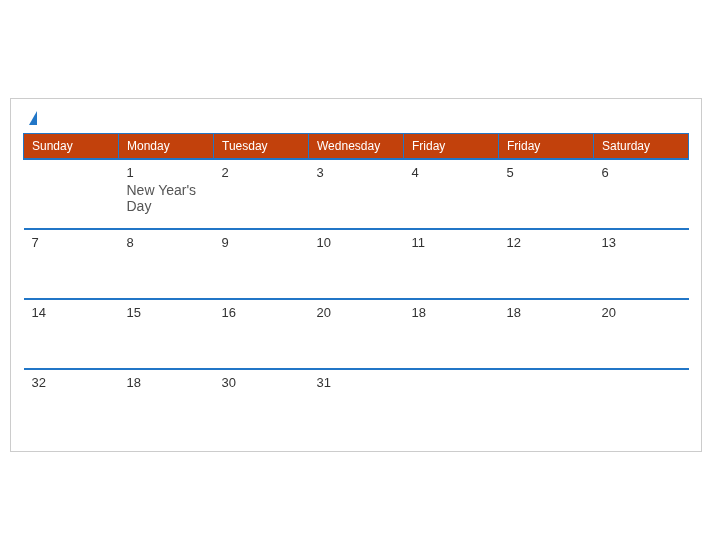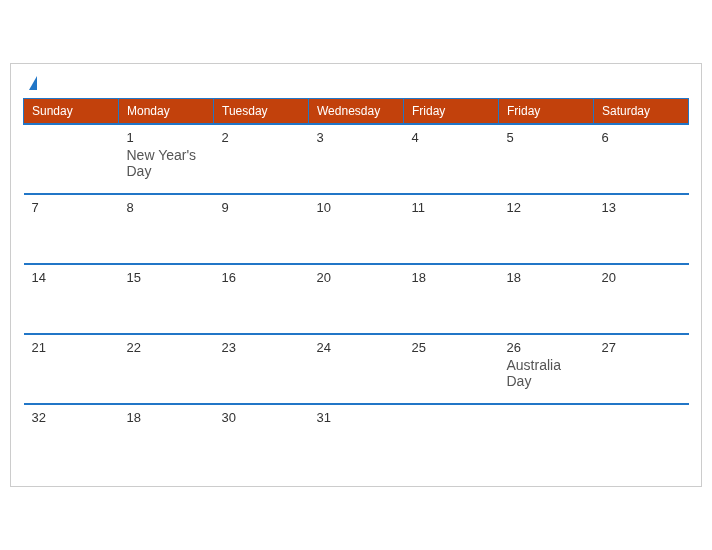--- a/index.html
+++ b/index.html
@@ -207,44 +207,20 @@
           </td>
           <td>
             <span class="day-number">18</span>
           </td>
           <td>
             <span class="day-number">20</span>
           </td>
         </tr>
         <tr>
           <td>
-            <span class="day-number">21</span>
-          </td>
-          <td>
-            <span class="day-number">22</span>
-          </td>
-          <td>
-            <span class="day-number">23</span>
-          </td>
-          <td>
-            <span class="day-number">24</span>
-          </td>
-          <td>
-            <span class="day-number">25</span>
-          </td>
-          <td>
-            <span class="day-number">26</span>
-            <span class="holiday-name">Australia Day</span>
-          </td>
-          <td>
-            <span class="day-number">27</span>
-          </td>
-        </tr>
-        <tr>
-          <td>
             <span class="day-number">32</span>
           </td>
           <td>
             <span class="day-number">18</span>
           </td>
           <td>
             <span class="day-number">30</span>
           </td>
           <td>
             <span class="day-number">31</span>

